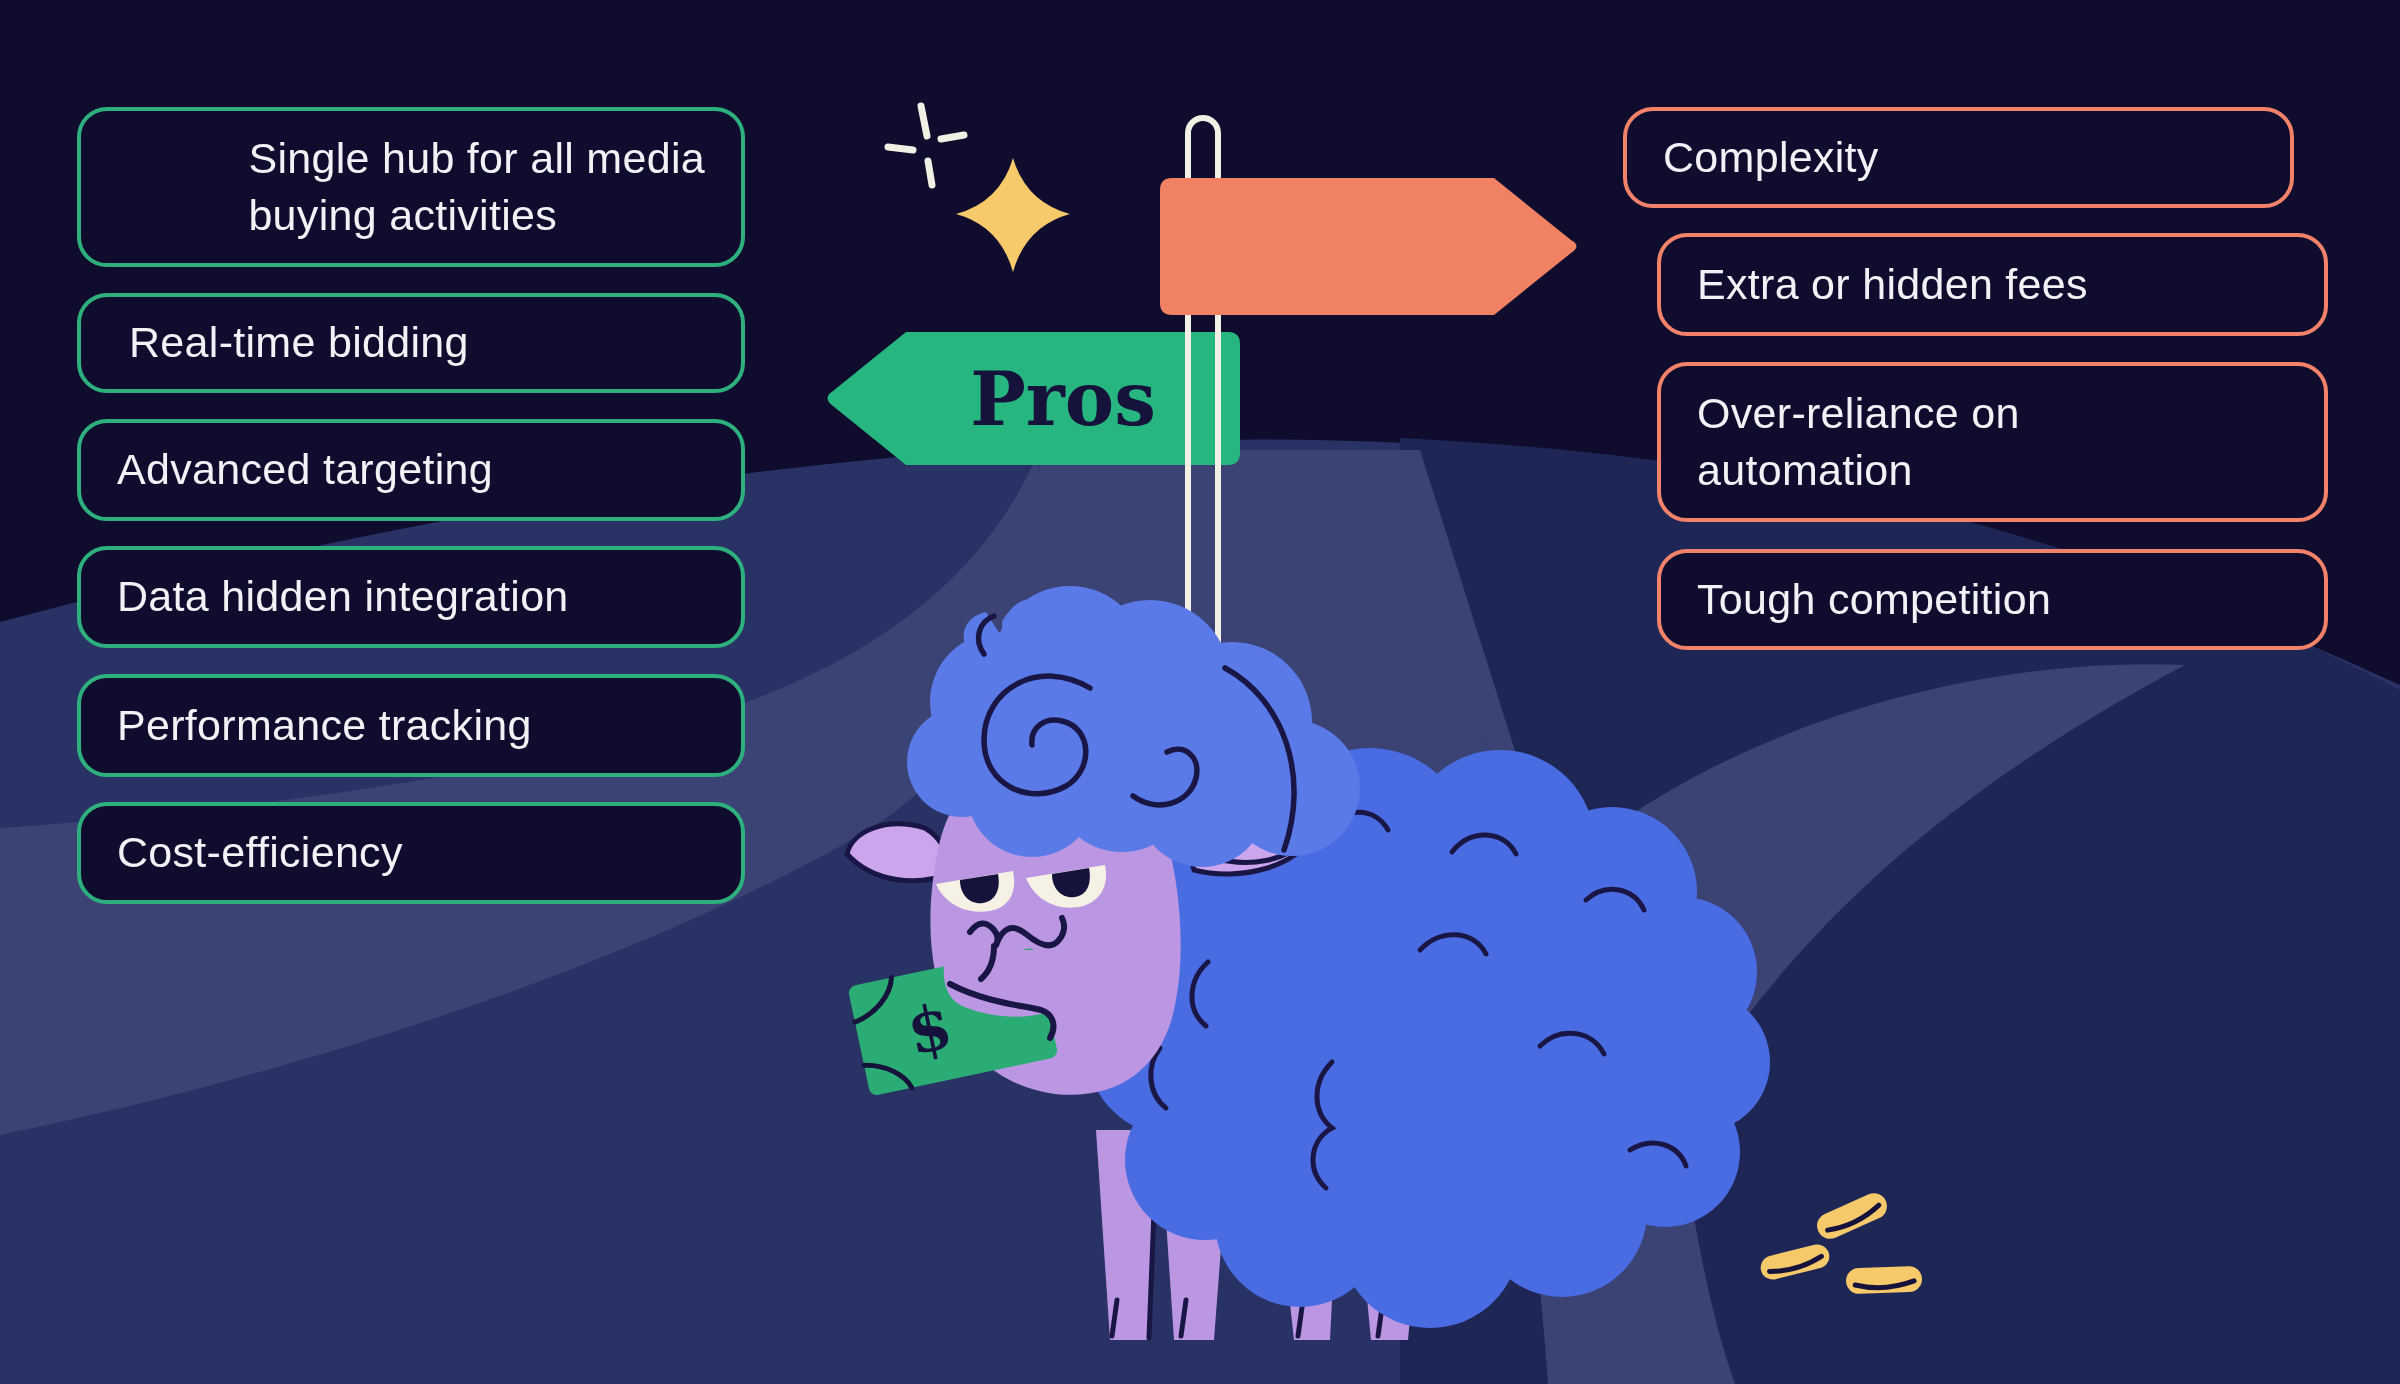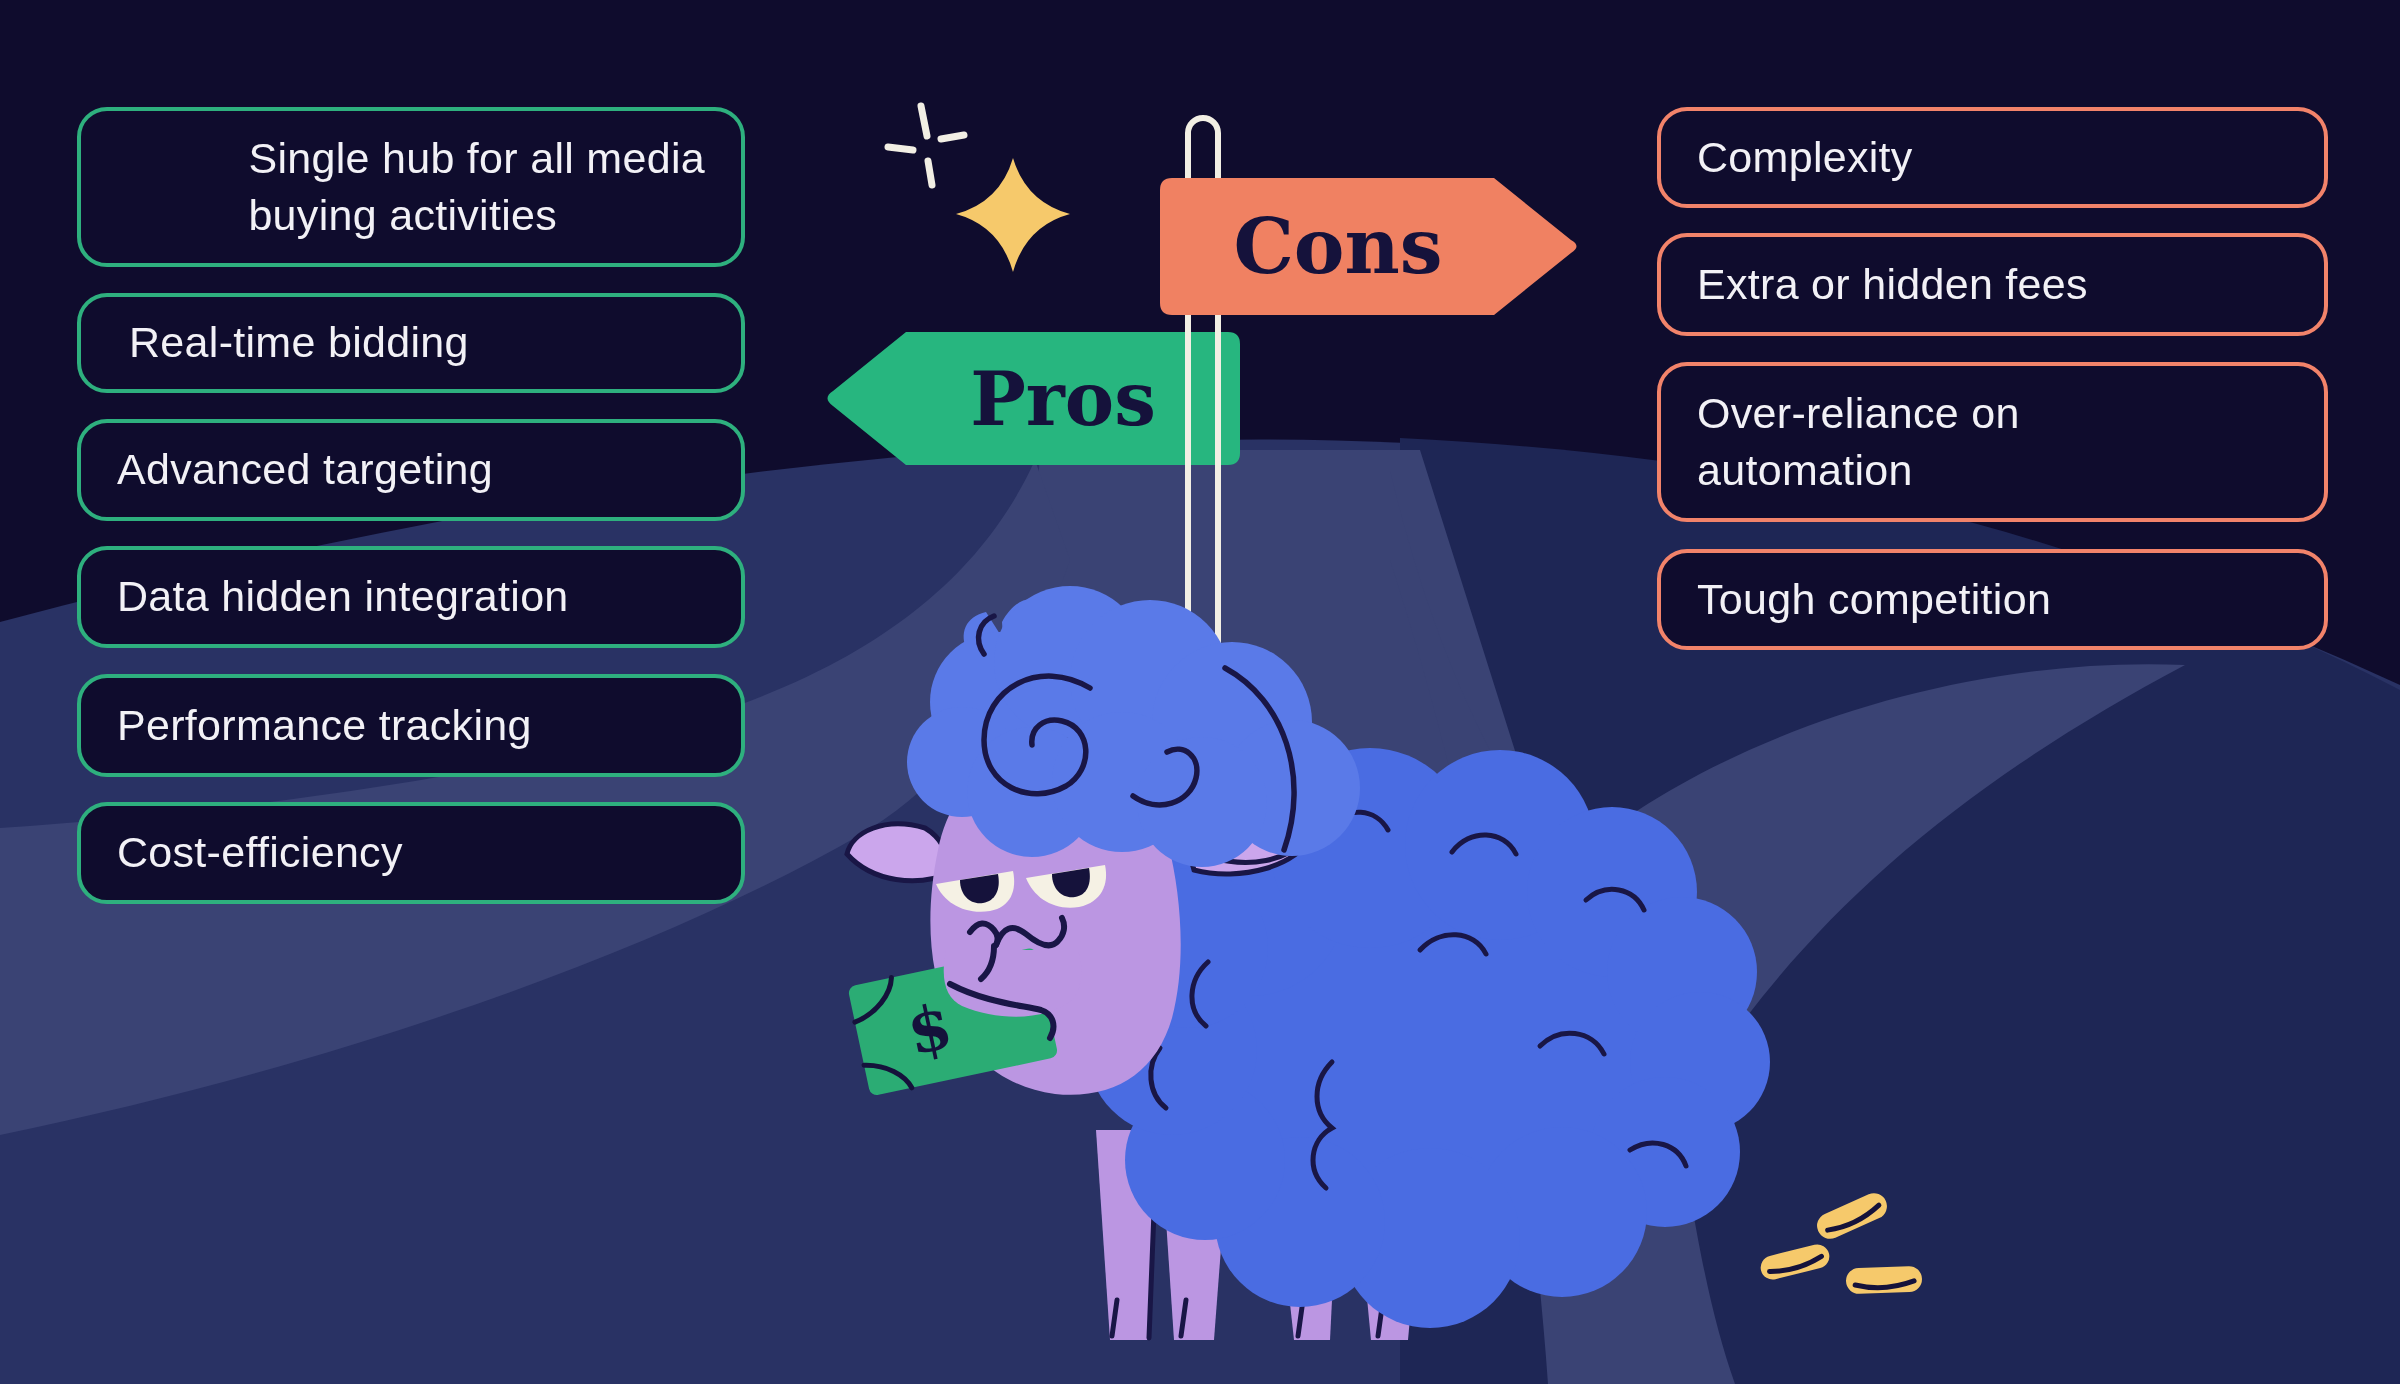--- a/index.html
+++ b/index.html
@@ -170,21 +170,20 @@
       </g>
       <g stroke="#191646" stroke-width="5.5" stroke-linecap="round" fill="none">
         <path d="M1090,688 C1040,658 984,688 984,740 C984,786 1030,806 1066,786 C1094,769 1092,728 1062,721 C1044,717 1030,728 1032,745"></path>
         <path d="M1133,796 C1158,814 1190,803 1196,778 C1201,757 1184,743 1167,752"></path>
         <path d="M1225,668 C1284,700 1310,776 1284,850"></path>
         <path d="M984,654 C974,640 978,622 994,616"></path>
       </g>
     </g>
   </svg>
 
-  <div class="sign-label cons">Cons</div>
   <div class="sign-label pros">Pros</div>
 
   <div>
     <div class="pill" style="left:77px;top:107px;width:668px;height:160px;justify-content:flex-end;">
       <span>Single hub for all media
 buying activities</span>
     </div>
     <div class="pill" style="left:77px;top:293px;width:668px;height:100px;padding-left:48px;">
       <span>Real-time bidding</span>
     </div>
@@ -196,21 +195,21 @@
     </div>
     <div class="pill" style="left:77px;top:674px;width:668px;height:103px;">
       <span>Performance tracking</span>
     </div>
     <div class="pill" style="left:77px;top:802px;width:668px;height:102px;">
       <span>Cost-efficiency</span>
     </div>
   </div>
 
   <div>
-    <div class="pill coral" style="left:1657px;top:107px;width:671px;height:101px;">
+    <div class="pill coral" style="left:1623px;top:107px;width:671px;height:101px;">
       <span>Complexity</span>
     </div>
     <div class="pill coral" style="left:1657px;top:233px;width:671px;height:103px;">
       <span>Extra or hidden fees</span>
     </div>
     <div class="pill coral" style="left:1657px;top:362px;width:671px;height:160px;">
       <span>Over-reliance on
 automation</span>
     </div>
     <div class="pill coral" style="left:1657px;top:549px;width:671px;height:101px;">

